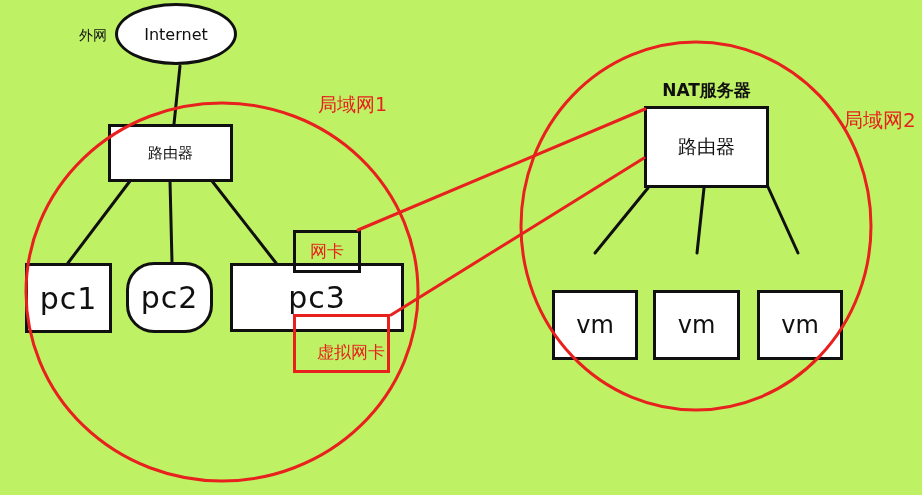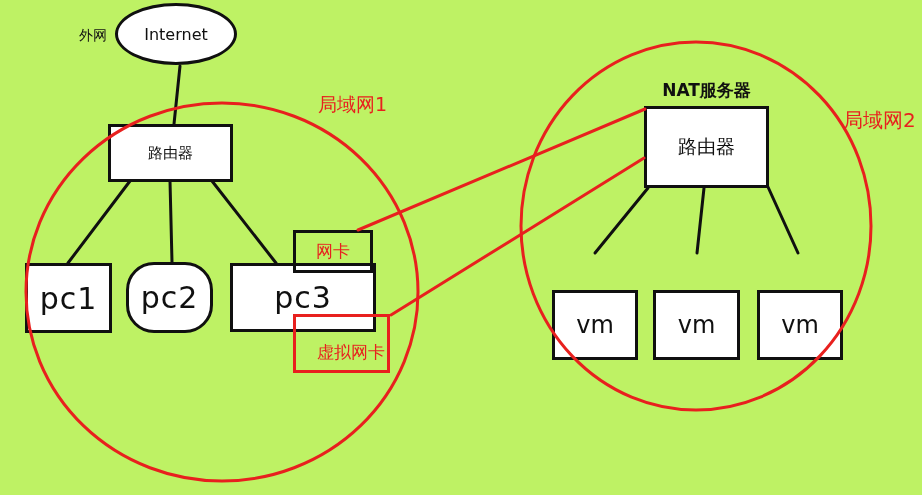--- a/index.html
+++ b/index.html
@@ -41,24 +41,24 @@
     white-space: nowrap;
     z-index: 2;
   }
   .red-text { color: var(--color-red, #e8201e); }
   .red-border { border-color: var(--color-red, #e8201e); }
   .internet-node { left: 115px; top: 3px; width: 122px; height: 62px; font-size: 16px; }
   .wan-label { left: 79px; top: 27px; font-size: 14px; }
   .lan1-router { left: 108px; top: 124px; width: 125px; height: 58px; font-size: 15px; }
   .pc1 { left: 25px;  top: 263px; width: 87px;  height: 70px; }
   .pc2 { left: 126px; top: 262px; width: 87px;  height: 71px; border-radius: 28px; }
-  .pc3 { left: 230px; top: 263px; width: 146px; height: 69px; }
+  .pc3 { left: 230px; top: 263px; width: 174px; height: 69px; }
   .pc-font { font-size: 30px; letter-spacing: 1px; }
   .vm-font { font-size: 24px; margin-top: 37px; }
-  .nic  { left: 293px; top: 230px; width: 80px; height: 43px; font-size: 17px; }
+  .nic  { left: 293px; top: 230px; width: 68px; height: 43px; font-size: 17px; }
   .vnic {
     left: 293px; top: 314px; width: 97px; height: 59px; font-size: 17px;
     align-items: flex-end; justify-content: flex-end;
     padding: 8px 2px 6px 0;
   }
   .lan1-label { left: 306px; top: 92px;  font-size: 19px; margin-left: 12px; }
   .lan2-label { left: 843px; top: 107px; font-size: 20px; }
   .nat-title  { left: 644px; top: 79px; width: 125px; text-align: center; font-size: 17px; font-weight: bold; }
   .lan2-router { left: 644px; top: 106px; width: 125px; height: 82px; font-size: 19px; }
   .vm1 { left: 552px; top: 253px; width: 86px; height: 70px; }

